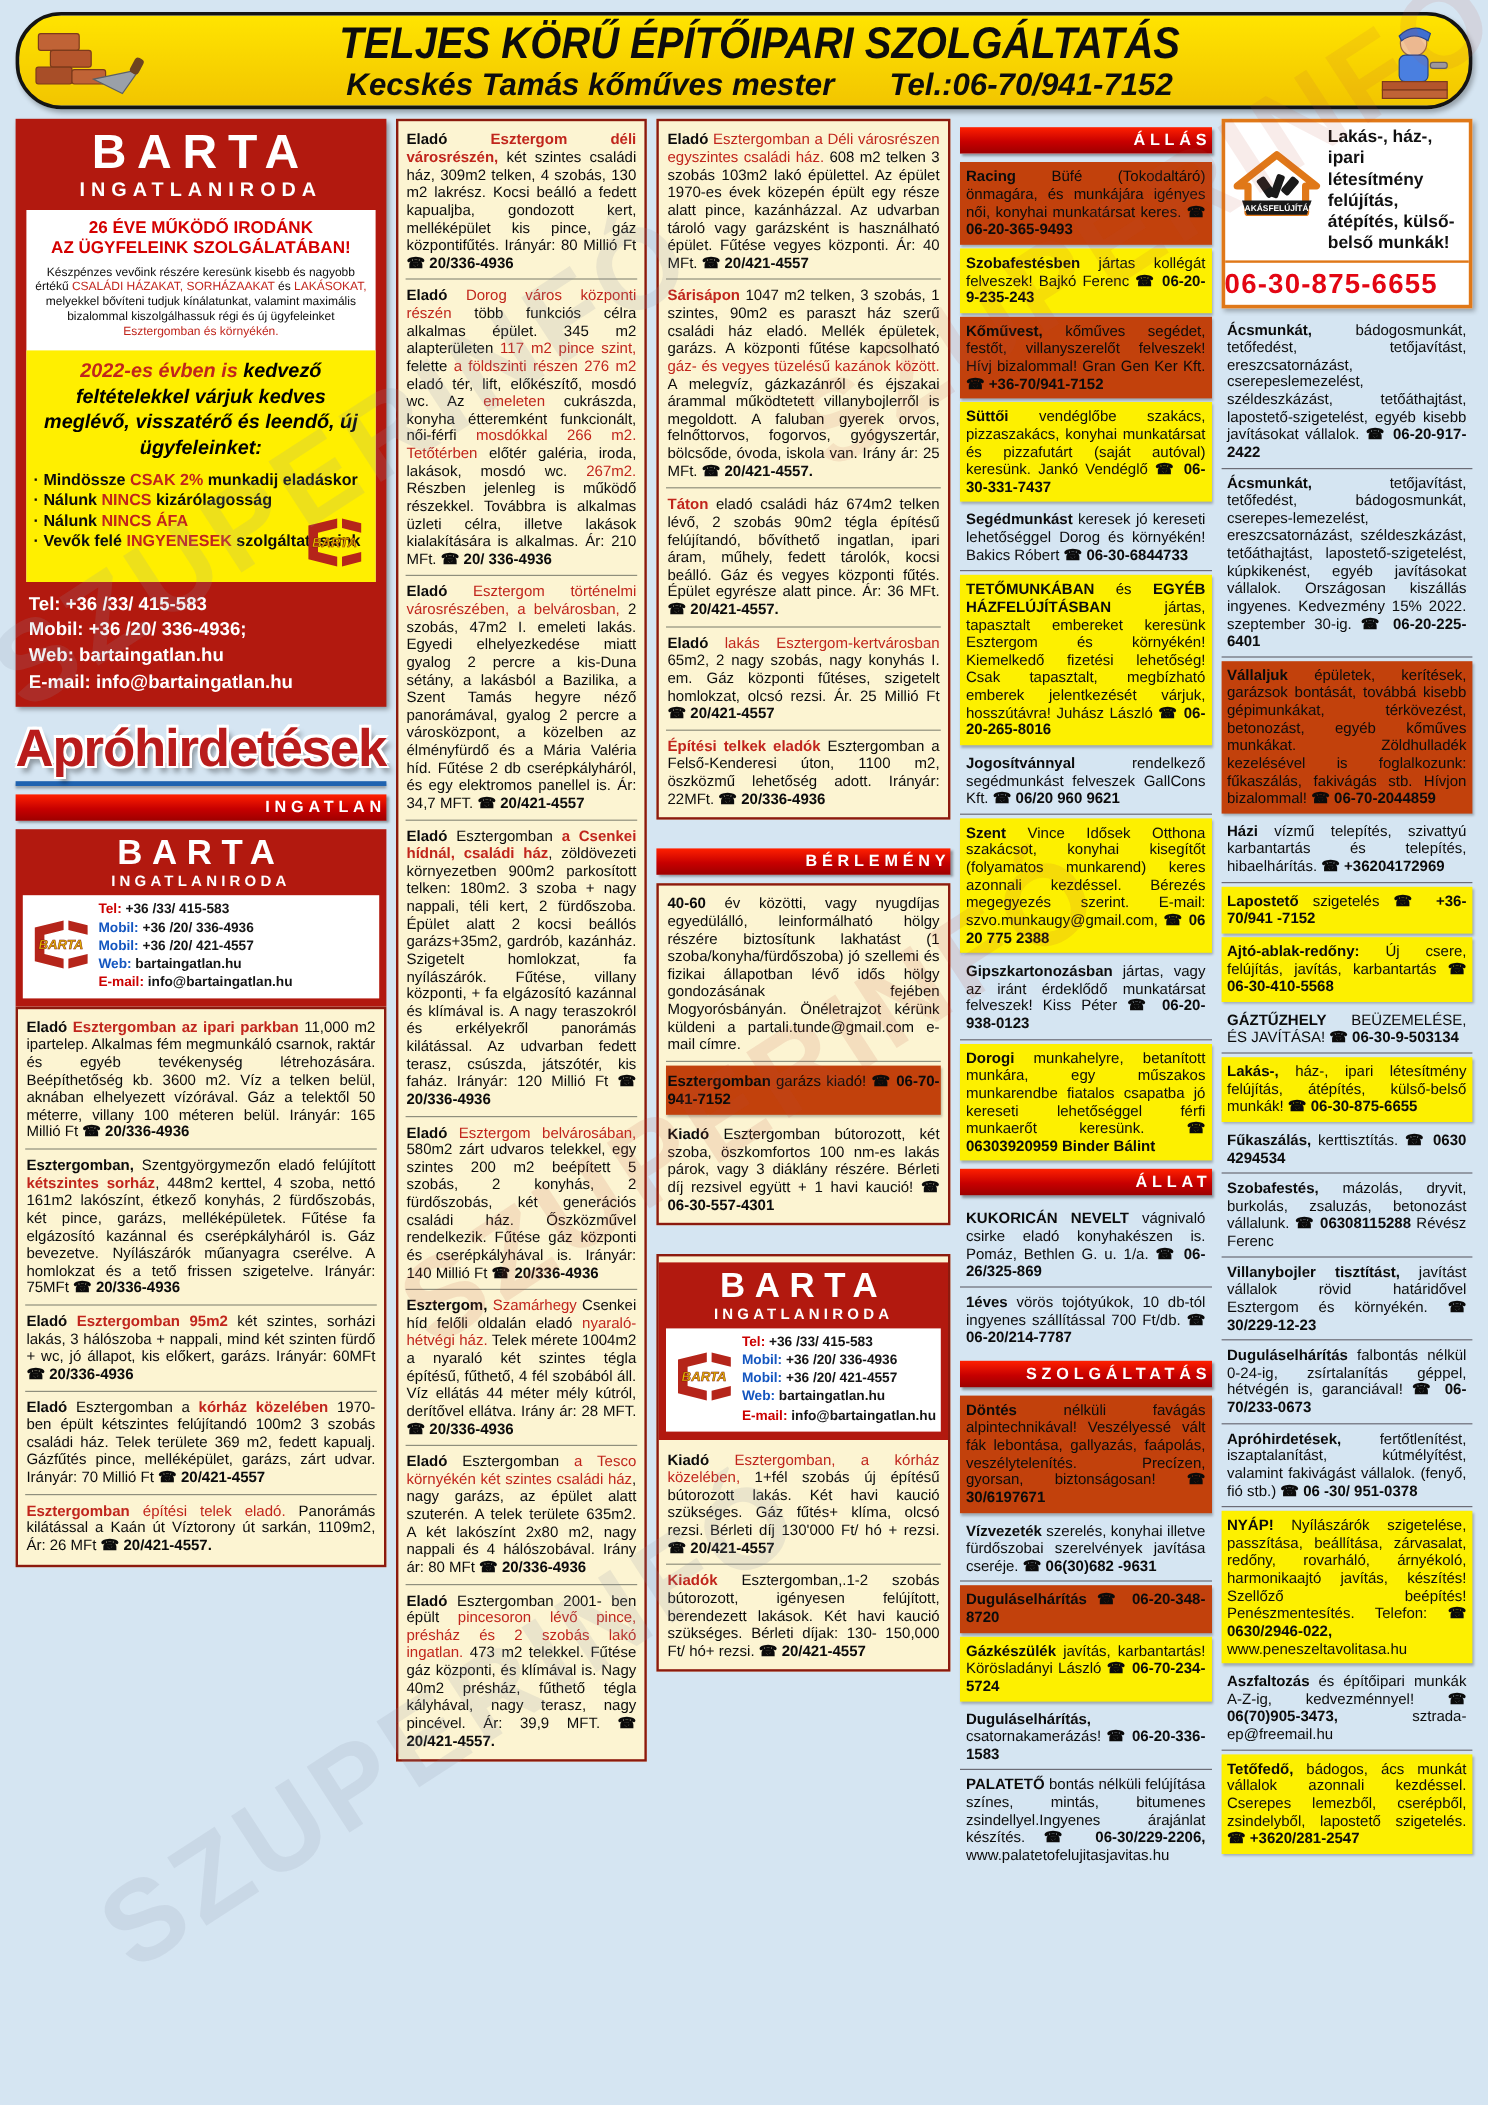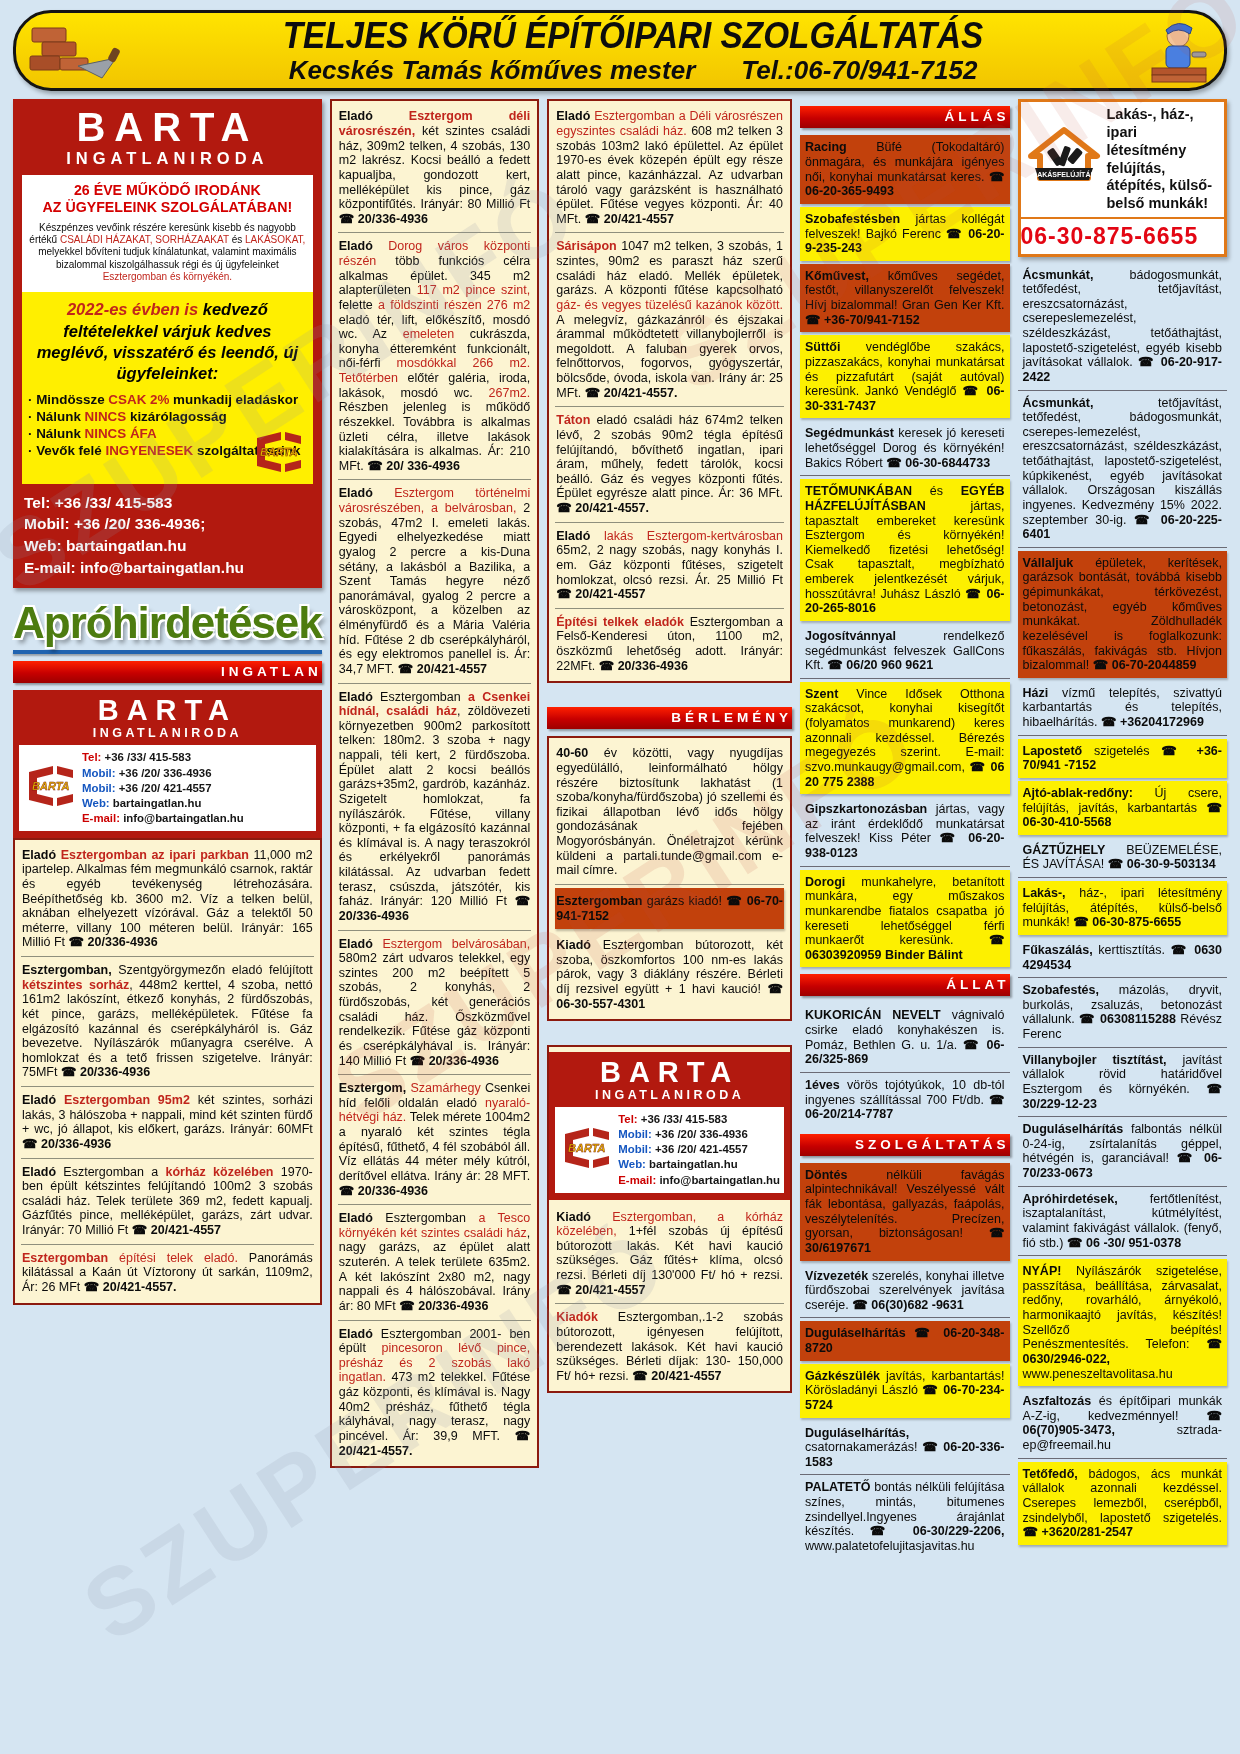--- a/index.html
+++ b/index.html
@@ -48,21 +48,21 @@
   .adbox .bcard{margin:3px -6px 4px}
   .bcard-title{color:#fff;font-size:29px;font-weight:800;letter-spacing:8px;text-align:center;line-height:1}
   .bcard-sub{color:#fff;font-size:12.5px;font-weight:700;letter-spacing:3.5px;text-align:center;margin-top:1px}
   .bcard-panel{background:#fff;margin-top:5px;padding:5px 4px;display:flex;align-items:center;gap:5px}
   .bline{font-size:11.4px;line-height:1.32;white-space:nowrap}
   .blabel{font-weight:700}
   .bval{font-weight:700;color:#151515}
 
   
   .apro-wrap{margin:12px 0 4px}
-  .apro{font-size:44px;font-weight:800;color:#4d7c0f;text-align:center;letter-spacing:-1px;line-height:1.05;
+  .apro{font-size:44px;font-weight:800;color:#b91c1c;text-align:center;letter-spacing:-1px;line-height:1.05;
         text-shadow:2px 2px 0 #fff,-2px -2px 0 #fff,2px -2px 0 #fff,-2px 2px 0 #fff,4px 5px 4px rgba(0,0,0,.35)}
   .apro-rule{height:4px;background:#1f63b0;box-shadow:0 2px 2px rgba(0,0,0,.3);margin:4px 0 6px}
 
   
   .svc{border:3px solid #e07818;background:#fff;margin-bottom:6px;box-shadow:2px 3px 4px rgba(0,0,0,.3)}
   .svc-row{display:flex;align-items:center;gap:4px;padding:4px}
   .svc-text{font-weight:800;font-size:14.5px;line-height:1.22;color:#101010}
   .svc-phone{border-top:2px solid #e07818;color:#e30613;font-weight:800;font-size:23px;text-align:left;padding:4px 0;letter-spacing:1px}
 
   

